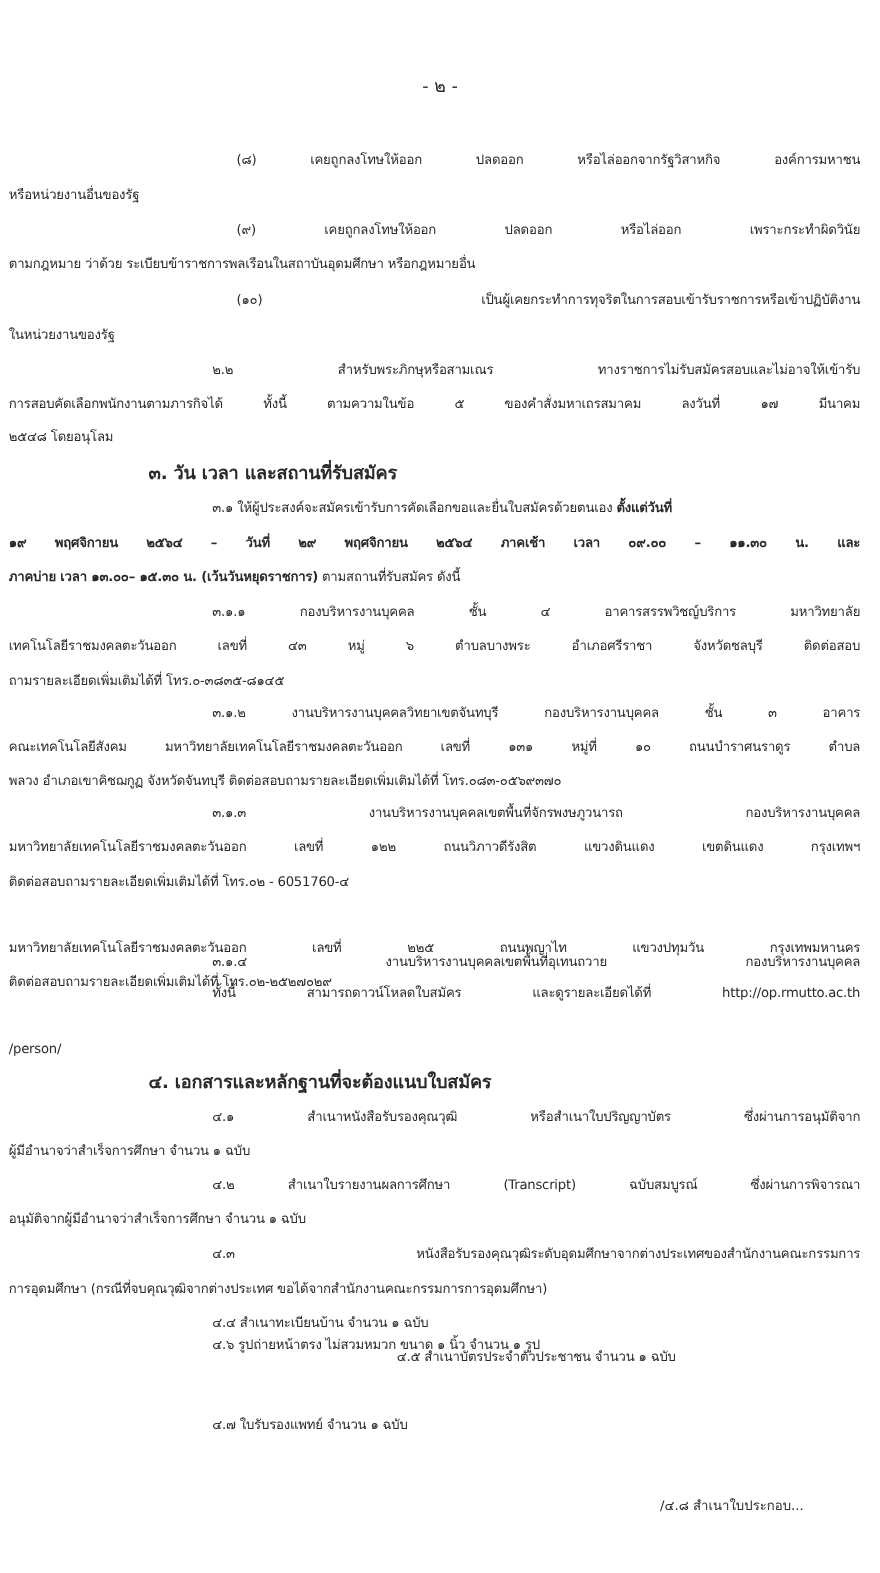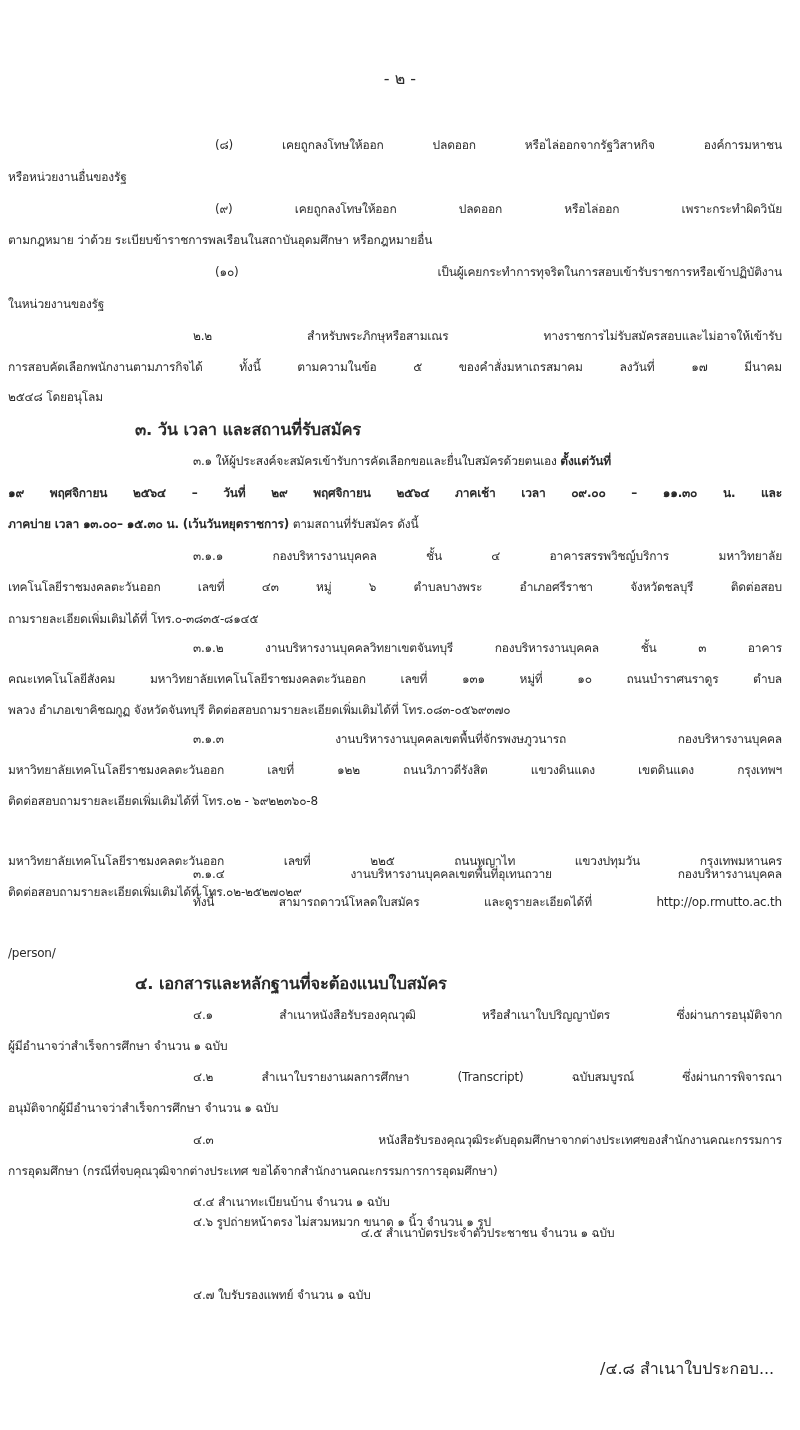--- a/index.html
+++ b/index.html
@@ -46,21 +46,21 @@
       left: 0;
       width: 800px;
       text-align: center;
       font-size: 16px;
       line-height: 22px;
     }
     .continue {
       position: absolute;
       top: 1358px;
       left: 600px;
-      font-size: 16px;
+      font-size: 12px;
       line-height: 22px;
       white-space: nowrap;
     }
     .heading {
       font-weight: bold;
       font-size: 16.5px;
     }
   </style>
 </head>
 <body>
@@ -95,21 +95,21 @@
   <div class="line ind2 justify" style="top:545px;">๓.๑.๑ กองบริหารงานบุคคล ชั้น ๔ อาคารสรรพวิชญ์บริการ มหาวิทยาลัย</div>
   <div class="line justify" style="top:577px;font-family:Liberation Mono, monospace;">เทคโนโลยีราชมงคลตะวันออก เลขที่ ๔๓ หมู่ ๖ ตำบลบางพระ อำเภอศรีราชา จังหวัดชลบุรี ติดต่อสอบ</div>
   <div class="line" style="top:608px;">ถามรายละเอียดเพิ่มเติมได้ที่ โทร.๐-๓๘๓๕-๘๑๔๕</div>
 
   <div class="line ind2 justify" style="top:637px;">๓.๑.๒ งานบริหารงานบุคคลวิทยาเขตจันทบุรี กองบริหารงานบุคคล ชั้น ๓ อาคาร</div>
   <div class="line justify" style="top:668px;">คณะเทคโนโลยีสังคม มหาวิทยาลัยเทคโนโลยีราชมงคลตะวันออก เลขที่ ๑๓๑ หมู่ที่ ๑๐ ถนนบำราศนราดูร ตำบล</div>
   <div class="line" style="top:699px;">พลวง อำเภอเขาคิชฌกูฏ จังหวัดจันทบุรี ติดต่อสอบถามรายละเอียดเพิ่มเติมได้ที่ โทร.๐๘๓-๐๕๖๙๓๗๐</div>
 
   <div class="line ind2 justify" style="top:728px;">๓.๑.๓ งานบริหารงานบุคคลเขตพื้นที่จักรพงษภูวนารถ กองบริหารงานบุคคล</div>
   <div class="line justify" style="top:759px;">มหาวิทยาลัยเทคโนโลยีราชมงคลตะวันออก เลขที่ ๑๒๒ ถนนวิภาวดีรังสิต แขวงดินแดง เขตดินแดง กรุงเทพฯ</div>
-  <div class="line" style="top:790px;">ติดต่อสอบถามรายละเอียดเพิ่มเติมได้ที่ โทร.๐๒ - ๖๙๒๒๓๖๐-8</div>
+  <div class="line" style="top:790px;">ติดต่อสอบถามรายละเอียดเพิ่มเติมได้ที่ โทร.๐๒ - 6051760-๔</div>
 
   <div class="line ind2 justify" style="top:819px;margin-top:44px;">๓.๑.๔ งานบริหารงานบุคคลเขตพื้นที่อุเทนถวาย กองบริหารงานบุคคล</div>
   <div class="line justify" style="top:850px;">มหาวิทยาลัยเทคโนโลยีราชมงคลตะวันออก เลขที่ ๒๒๕ ถนนพญาไท แขวงปทุมวัน กรุงเทพมหานคร</div>
   <div class="line" style="top:881px;">ติดต่อสอบถามรายละเอียดเพิ่มเติมได้ที่ โทร.๐๒-๒๕๒๗๐๒๙</div>
 
   <div class="line ind2 justify" style="top:891px;">ทั้งนี้ สามารถดาวน์โหลดใบสมัคร และดูรายละเอียดได้ที่ http://op.rmutto.ac.th</div>
   <div class="line" style="top:942px;">/person/</div>
 
   <div class="line ind1 heading" style="top:973px;">๔. เอกสารและหลักฐานที่จะต้องแนบใบสมัคร</div>
 

